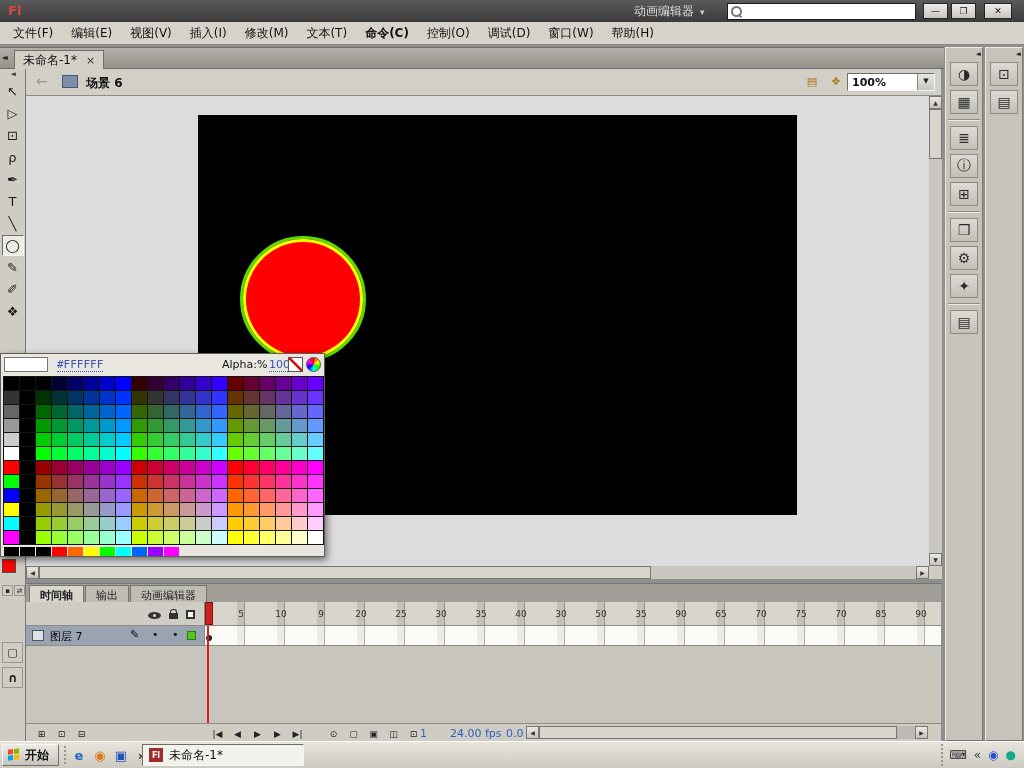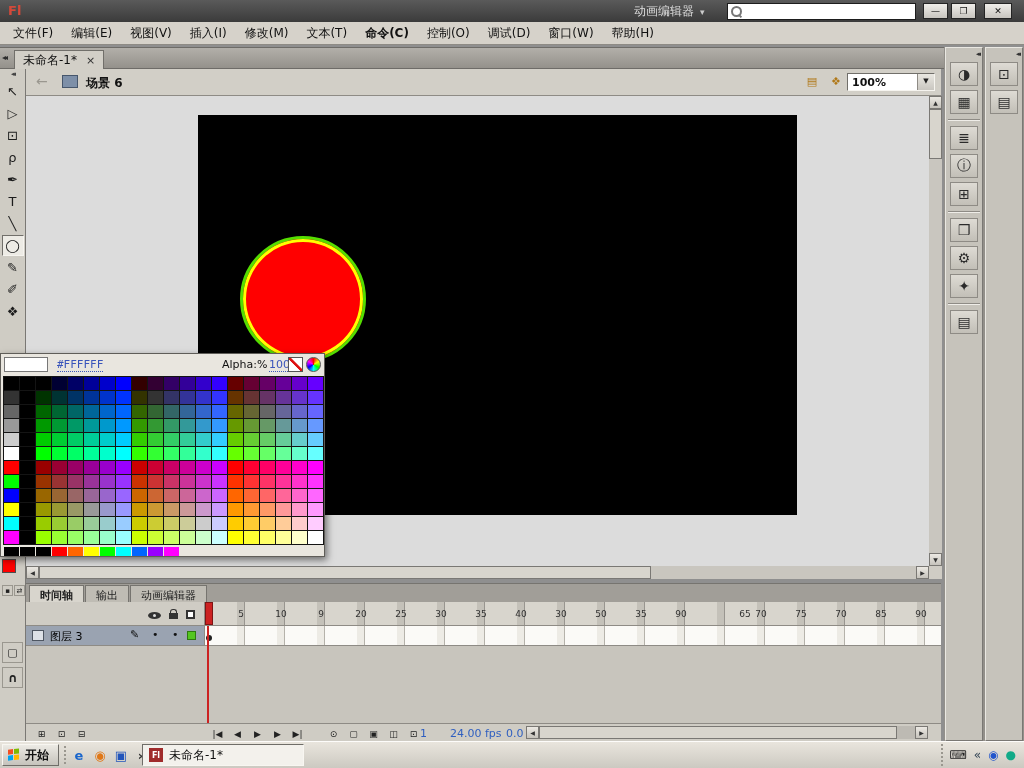--- a/index.html
+++ b/index.html
@@ -532,30 +532,30 @@
       <span class="ruler-num" style="left: 106px;">9</span>
       <span class="ruler-num" style="left: 146px;">20</span>
       <span class="ruler-num" style="left: 186px;">25</span>
       <span class="ruler-num" style="left: 226px;">30</span>
       <span class="ruler-num" style="left: 266px;">35</span>
       <span class="ruler-num" style="left: 306px;">40</span>
       <span class="ruler-num" style="left: 346px;">30</span>
       <span class="ruler-num" style="left: 386px;">50</span>
       <span class="ruler-num" style="left: 426px;">35</span>
       <span class="ruler-num" style="left: 466px;">90</span>
-      <span class="ruler-num" style="left: 506px; margin-left: 24px;">65</span>
+      <span class="ruler-num" style="left: 506px;">65</span>
       <span class="ruler-num" style="left: 546px;">70</span>
       <span class="ruler-num" style="left: 586px;">75</span>
       <span class="ruler-num" style="left: 626px;">70</span>
       <span class="ruler-num" style="left: 666px;">85</span>
       <span class="ruler-num" style="left: 706px;">90</span>
     </div>
   <div class="layer-row-left">
     <span class="layer-type-icon"></span>
-    <span class="layer-name">图层 3</span>
+    <span class="layer-name">图层 7</span>
     <span class="layer-pencil">✎</span>
     <span class="dot-eye">•</span>
     <span class="dot-lock">•</span>
     <span class="outline-swatch"></span>
   </div>
   <div class="layer-frames">
     <span class="keyframe-dot"></span>
   </div>
   <div class="playhead-line"></div>
   <div class="tl-empty"></div>

